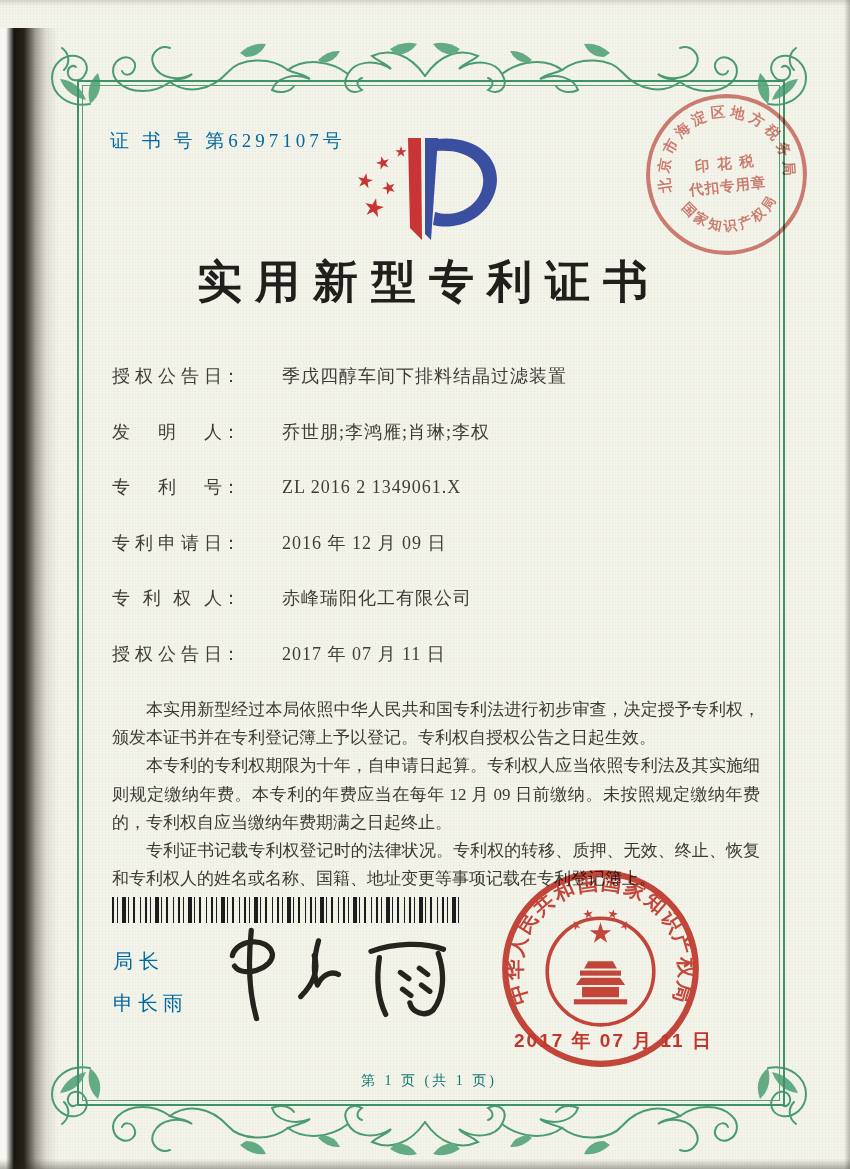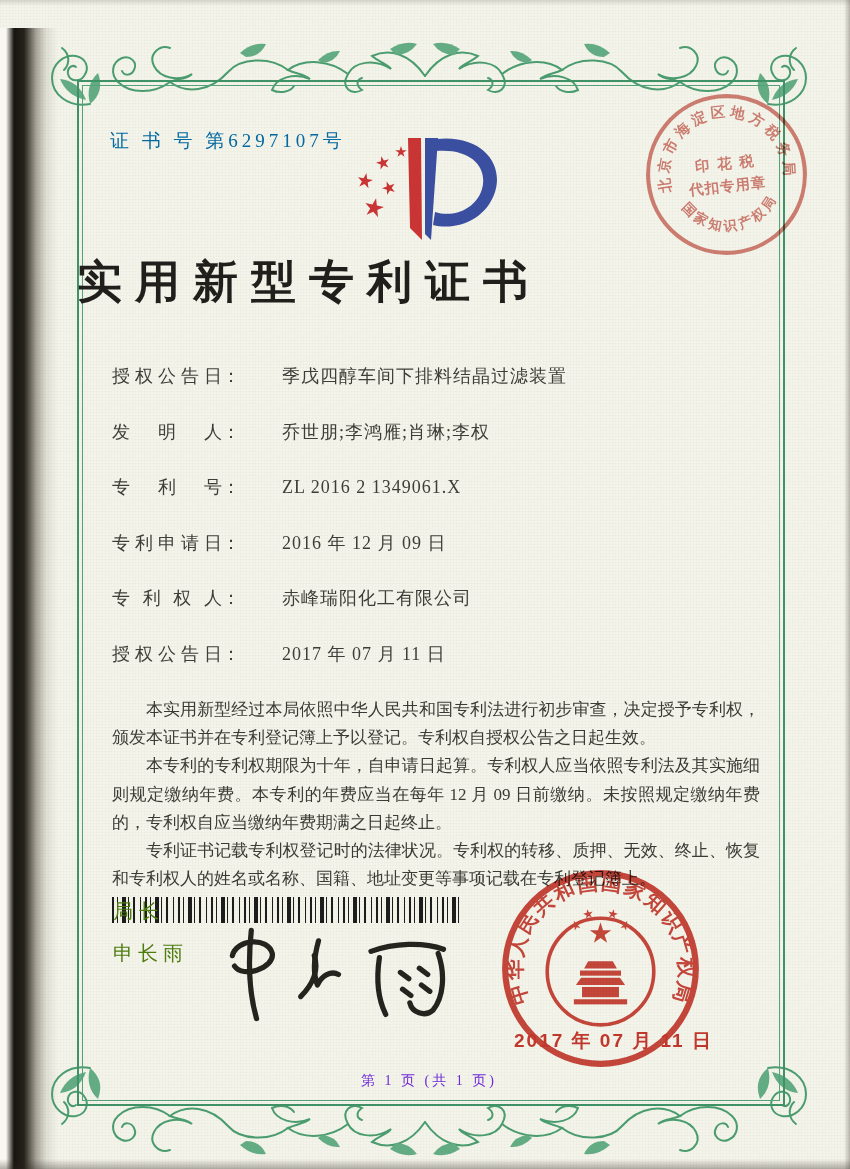--- a/index.html
+++ b/index.html
@@ -25,57 +25,57 @@
   .frame::after{content:"";position:absolute;inset:3px;border:1px solid #55a178;}
 
   .ornament{position:absolute;pointer-events:none;}
   .ornament path{stroke:#4a9c6e;stroke-width:2;fill:none;stroke-linecap:round;}
   .ornament .leaf{fill:#63ab83;stroke:none;}
 
   .cert-no{position:absolute;left:110px;top:128px;font-size:19px;letter-spacing:4px;color:#0369a1;}
 
   .logo{position:absolute;left:332px;top:136px;}
 
-  .title{position:absolute;left:77px;top:252px;width:704px;
+  .title{position:absolute;left:77px;top:252px;width:704px;text-align:center;
     font-size:45px;font-weight:700;letter-spacing:13px;color:#201f1c;}
 
   .fields{position:absolute;left:112px;top:364px;width:650px;}
   .field-row{margin-bottom:31.5px;font-size:18px;color:#3e3d38;white-space:nowrap;}
   .f-label{display:inline-block;width:110px;text-align:justify;text-align-last:justify;vertical-align:bottom;}
   .f-colon{margin-right:6px;}
   .f-value{letter-spacing:1px;margin-left:36px;}
 
   .body-text{position:absolute;left:112px;top:696px;width:648px;font-size:17px;
     line-height:1.66;color:#3b3a35;text-align:justify;}
   .body-text p{margin:0;text-indent:2em;}
 
   .barcode{position:absolute;left:112px;top:897px;width:348px;height:26px;
     background-image:repeating-linear-gradient(90deg,
       #1d1d1d 0 2px,transparent 2px 5px,#1d1d1d 5px 6px,transparent 6px 10px,
       #1d1d1d 10px 14px,transparent 14px 16px,#1d1d1d 16px 17px,transparent 17px 21px,
       #1d1d1d 21px 23px,transparent 23px 28px,#1d1d1d 28px 29px,transparent 29px 33px);}
 
-  .director{position:absolute;left:113px;top:898px;font-family:"Liberation Sans",sans-serif;
-    font-size:20px;color:#4d7c0f;font-weight:500;}
+  .director{position:absolute;left:113px;top:948px;font-family:"Liberation Sans",sans-serif;
+    font-size:20px;color:#0369a1;font-weight:500;}
   .director .row1{letter-spacing:6px;margin-bottom:15px;}
   .director .row2{letter-spacing:5px;}
 
   .signature{position:absolute;left:212px;top:922px;}
   .signature path{stroke:#25231d;stroke-width:5;fill:none;stroke-linecap:round;stroke-linejoin:round;}
 
   .stamp{mix-blend-mode:multiply;}
   .tax-stamp{position:absolute;left:644px;top:92px;opacity:.85;transform:rotate(-6deg);}
   .tax-stamp text{font-family:"Liberation Serif",serif;font-weight:700;fill:#cf6d63;}
   .office-seal{position:absolute;left:498px;top:866px;opacity:.92;}
   .office-seal text{font-family:"Liberation Serif",serif;font-weight:700;fill:#c9392e;}
   .seal-date{position:absolute;left:514px;top:1028px;font-family:"Liberation Sans",sans-serif;
     font-size:19px;letter-spacing:2px;color:#c0372c;font-weight:600;}
 
   .footer{position:absolute;left:77px;top:1072px;width:704px;text-align:center;
-    font-size:14px;letter-spacing:3px;color:#6d28d9;}
+    font-size:14px;letter-spacing:3px;color:#0f766e;}
 </style>
 </head>
 <body>
 
 <div class="stage">
 
   <div class="scan-left"></div>
   <div class="scan-top"></div>
   <div class="scan-right"></div>
   <div class="scan-bottom"></div>

